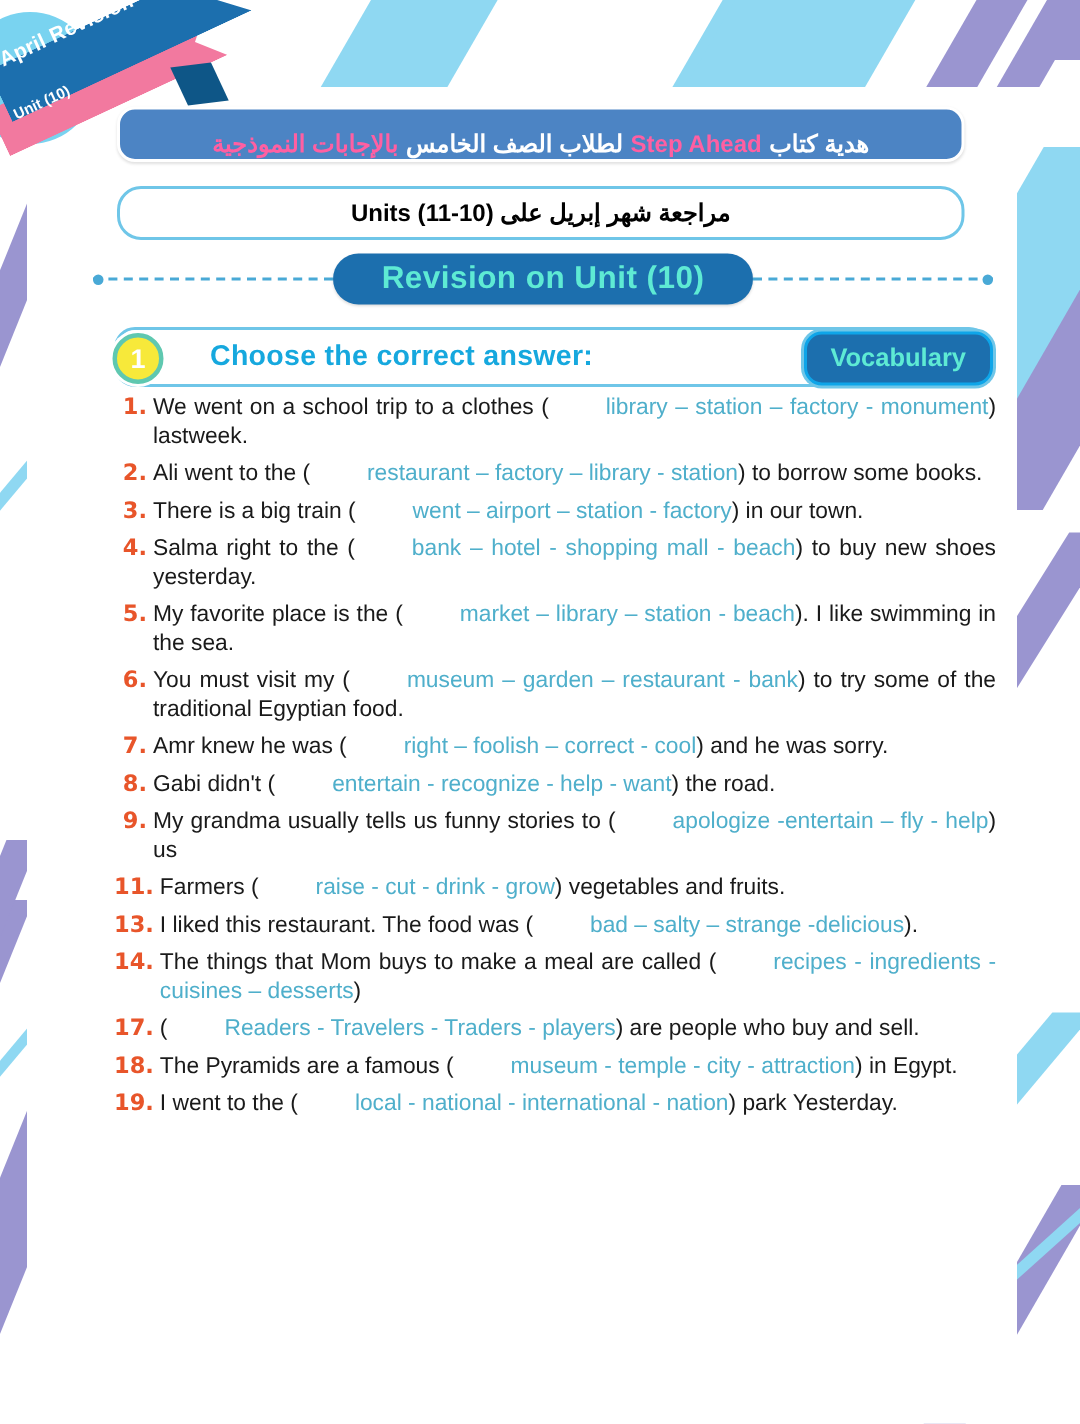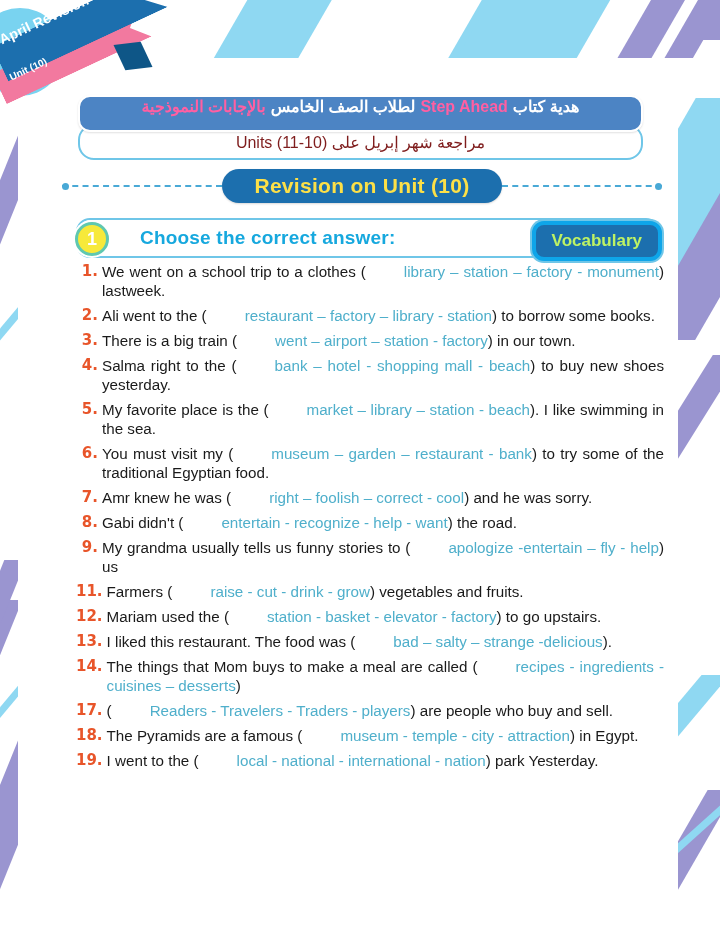--- a/index.html
+++ b/index.html
@@ -197,27 +197,27 @@
     letter-spacing: 0.2px;
   }
   #badge-sub-text {
     top: 86px; left: 36px;
     font-size: 10px;
   }
 
   
   #header-arabic-banner {
     position: absolute;
-    top: 95px; left: 78px;
+    top: 71px; left: 78px;
     width: 565px; height: 37px;
     background: #4C84C4;
     border: 2px solid #ffffff;
     border-radius: 12px;
     display: flex;
-    align-items: flex-start;
+    align-items: flex-end;
     justify-content: center;
     direction: rtl;
     z-index: 12;
     box-shadow: 0 1px 2px rgba(0,0,0,0.12);
   }
   .ar-line {
     font-size: 16px;
     font-weight: bold;
     white-space: nowrap;
     direction: rtl;
@@ -233,23 +233,23 @@
     background: #ffffff;
     border: 2px solid #6FC6E8;
     border-radius: 16px;
     display: flex;
     align-items: center;
     justify-content: center;
     direction: rtl;
     z-index: 11;
   }
   #header-units-banner .ar-line {
-    color: #7f1d1d;
+    color: #000000;
     font-size: 16px;
-    font-weight: normal;
+    font-weight: bold;
   }
 
   
   #revision-title-row {
     position: absolute;
     top: 168px; left: 62px;
     width: 600px; height: 36px;
     display: flex;
     align-items: center;
     z-index: 10;
@@ -269,21 +269,21 @@
     background: #49A9D6;
   }
   .dash-line.left::before { left: 0; }
   .dash-line.left::after { display: none; }
   .dash-line.right::after { right: 0; }
   .dash-line.right::before { display: none; }
 
   #revision-title-pill {
     flex: 0 0 auto;
     background: #1C6FAE;
-    color: #fde047;
+    color: #5eead4;
     border-radius: 18px;
     padding: 5px 32px;
     font-size: 21px;
     font-weight: bold;
     letter-spacing: 0.3px;
     white-space: nowrap;
     box-shadow: 0 1px 2px rgba(0,0,0,0.15);
   }
 
   
@@ -317,26 +317,26 @@
     margin-left: 62px;
     color: #16A8DE;
     font-size: 19px;
     font-weight: bold;
     letter-spacing: 0.2px;
   }
   #vocabulary-pill {
     position: absolute;
     right: -4px; top: 1px;
     background: #1C6FAE;
-    color: #bef264;
+    color: #5eead4;
     border-radius: 12px;
     padding: 6px 16px;
     font-size: 17px;
     font-weight: bold;
-    border: 4px solid #0ea5e9;
+    border: 2px solid #0ea5e9;
     box-shadow: 0 0 0 2px #6FC6E8;
     white-space: nowrap;
   }
 
   
   #questions-list {
     position: absolute;
     top: 262px; left: 76px;
     width: 588px;
     z-index: 8;
@@ -463,24 +463,20 @@
       </div>
       <div class="q-item">
         <div class="q-num">9.</div>
         <div class="q-text"><span>My grandma usually tells us funny stories to (</span><span class="opt">apologize -entertain – fly - help</span><span>) us</span></div>
       </div>
       <div class="q-item">
         <div class="q-num">11.</div>
         <div class="q-text"><span>Farmers (</span><span class="opt">raise - cut - drink - grow</span><span>) vegetables and fruits.</span></div>
       </div>
       <div class="q-item">
-        <div class="q-num">12.</div>
-        <div class="q-text"><span>Mariam used the (</span><span class="opt">station - basket - elevator - factory</span><span>) to go upstairs.</span></div>
-      </div>
-      <div class="q-item">
         <div class="q-num">13.</div>
         <div class="q-text"><span>I liked this restaurant. The food was (</span><span class="opt">bad – salty – strange -delicious</span><span>).</span></div>
       </div>
       <div class="q-item">
         <div class="q-num">14.</div>
         <div class="q-text"><span>The things that Mom buys to make a meal are called (</span><span class="opt">recipes - ingredients - cuisines – desserts</span><span>)</span></div>
       </div>
       <div class="q-item">
         <div class="q-num">17.</div>
         <div class="q-text"><span>(</span><span class="opt">Readers - Travelers - Traders - players</span><span>) are people who buy and sell.</span></div>

